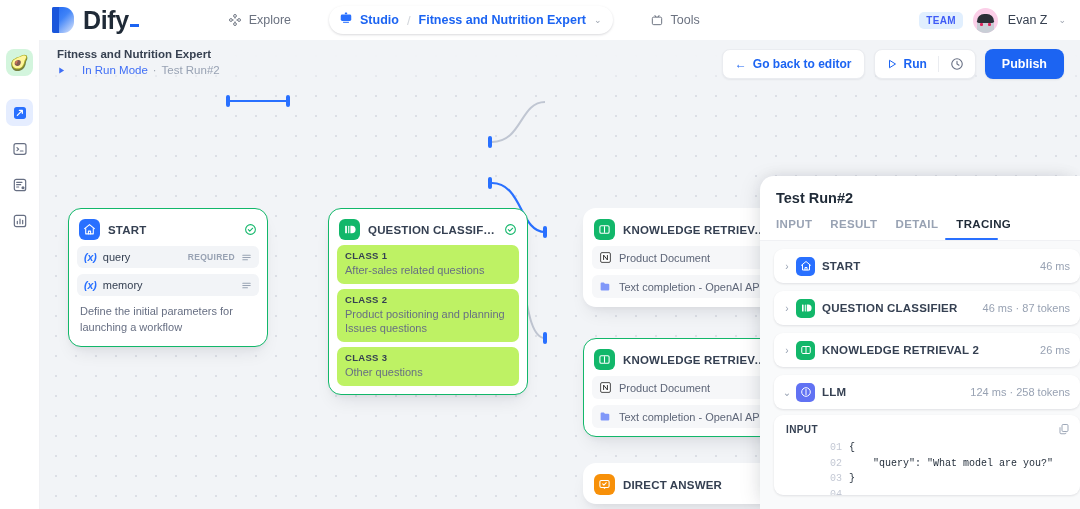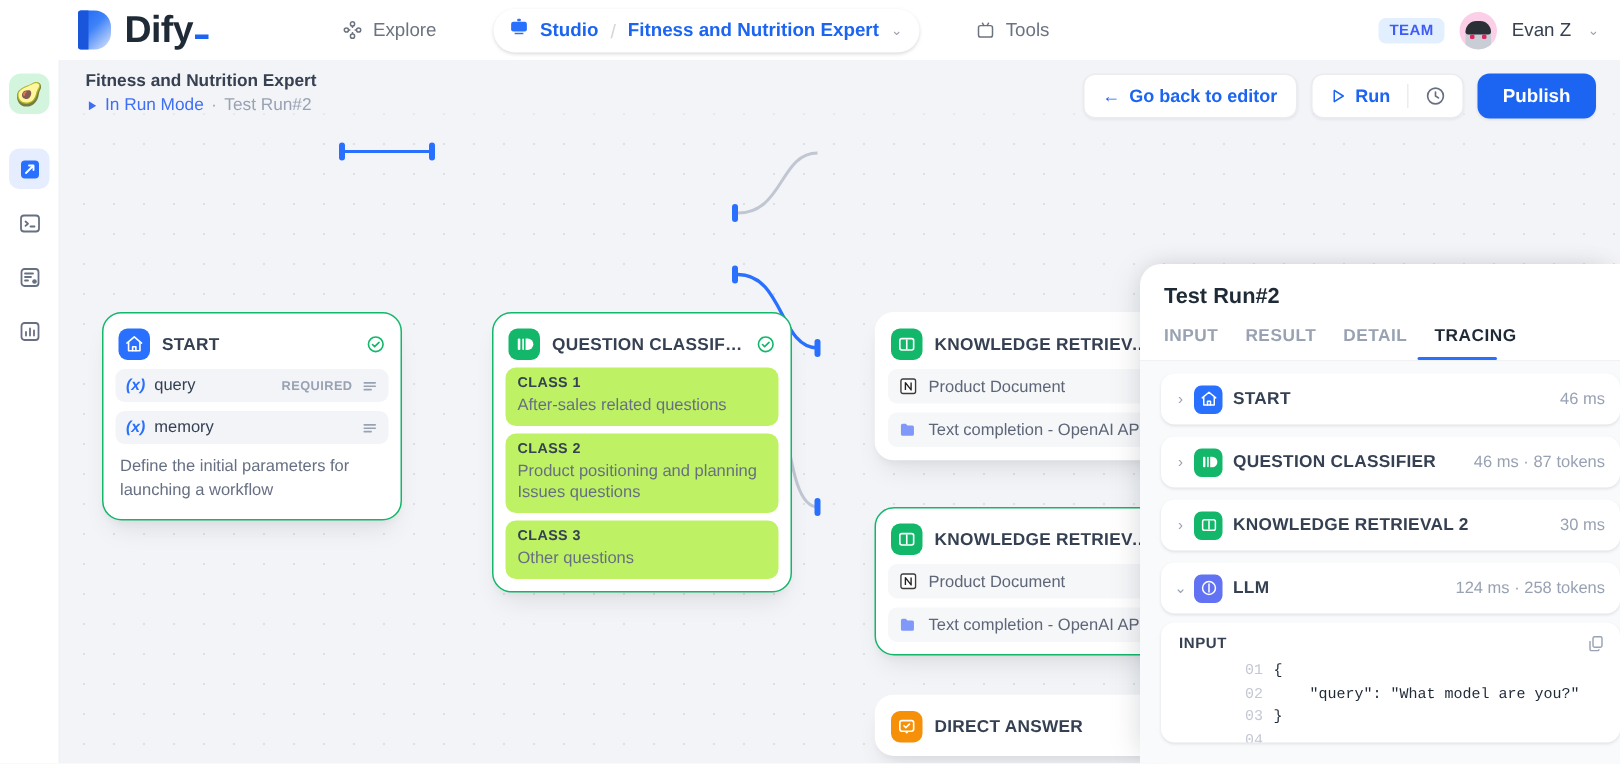--- a/index.html
+++ b/index.html
@@ -96,21 +96,21 @@
   .rail-btn.active { background:#e5edff; }
 
   
   .subhead {
     position:absolute; left:40px; top:40px; width:1040px; height:50px;
     z-index:30; pointer-events:none;
   }
   .subhead-left { position:absolute; left:17px; top:8px; }
   .sh-title { font-size:11.5px; color:#374151; font-weight:600; }
   .sh-sub { display:flex; align-items:center; gap:5px; margin-top:4px; }
-  .sh-runmode { font-size:11.5px; color:#3f6ef6; font-weight:500; display:flex; align-items:center; gap:4px;}
+  .sh-runmode { font-size:11.5px; color:#3f6ef6; font-weight:500; display:flex; align-items:center; gap:16px;}
   .sh-dot { color:#9ca3af; font-size:11px; }
   .sh-testrun { font-size:11.5px; color:#98a2b3; }
 
   .subhead-right {
     position:absolute; right:16px; top:9px; display:flex; align-items:center; gap:9px;
     pointer-events:auto;
   }
   .btn-white {
     background:#fff; border:0.5px solid #eaecf0; border-radius:8px;
     padding:7px 12px; font-size:12px; font-weight:600; color:#1c64f2;
@@ -592,21 +592,21 @@
 
       <div class="trace-item">
         <span class="chev">›</span>
         <span class="trace-icon" style="background:#12b76a;">
           <svg width="12" height="12" viewBox="0 0 24 24">
               <rect x="3.5" y="5" width="17" height="14" rx="2.4" fill="none" stroke="#fff" stroke-width="2"></rect>
               <path d="M12 6v12" stroke="#fff" stroke-width="2"></path>
             </svg>
         </span>
         <span class="trace-label">KNOWLEDGE RETRIEVAL 2</span>
-        <span class="trace-meta">30 ms</span>
+        <span class="trace-meta">26 ms</span>
       </div>
 
       <div class="trace-item" style="margin-bottom:6px;">
         <span class="chev">⌄</span>
         <span class="trace-icon" style="background:#6172f3;">
           <svg width="12" height="12" viewBox="0 0 24 24" fill="none" stroke="#fff" stroke-width="2">
               <circle cx="12" cy="12" r="8.6"></circle>
               <path d="M12 6.8v10.4" stroke-linecap="round"></path>
             </svg>
         </span>

